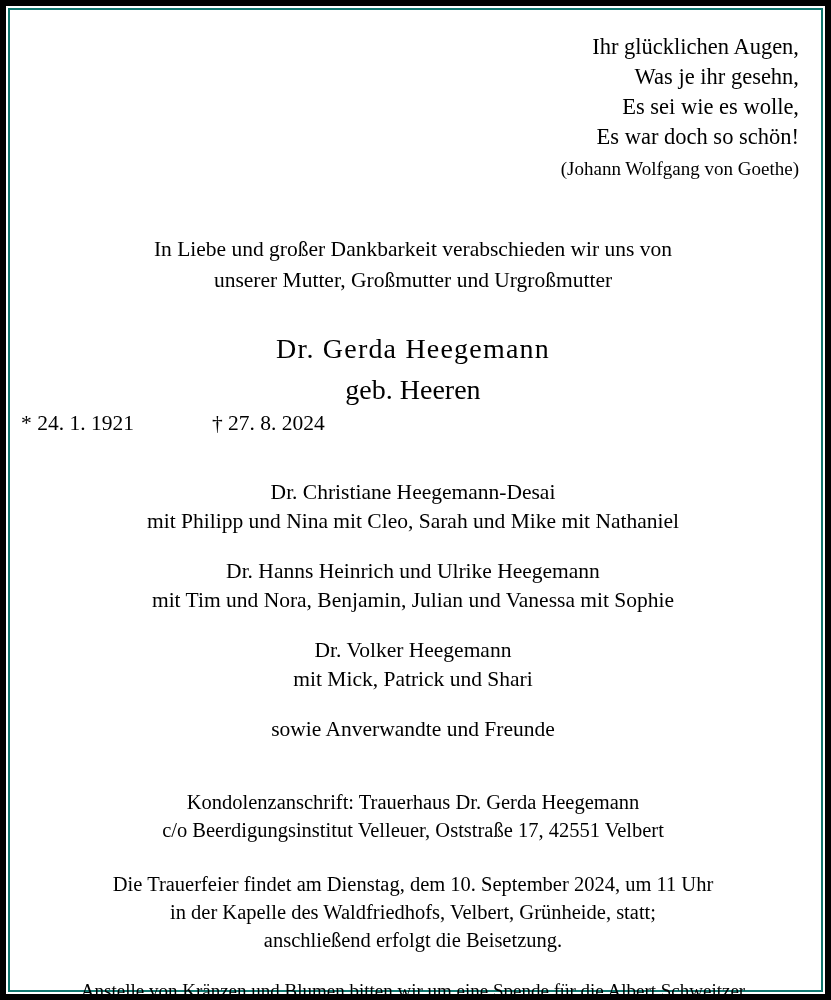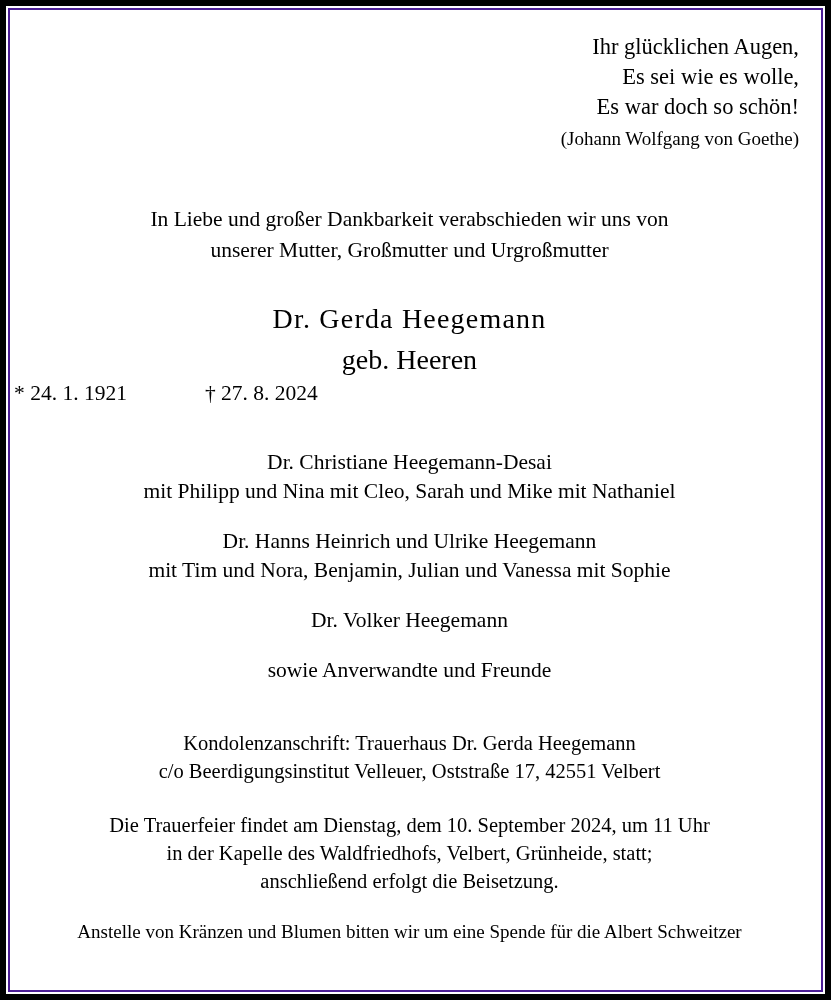--- a/index.html
+++ b/index.html
@@ -29,22 +29,22 @@
     width: 100%;
     height: 100%;
     background: #ffffff;
     padding: 2px;          
   }
   .notice-inner {
     box-sizing: border-box;
     width: 100%;
     height: 100%;
     background: #ffffff;
-    border: 2px solid #4c1d95;  
-    padding: 12px 16px 10px 4px;
+    border: 2px solid #0f766e;  
+    padding: 12px 16px 10px 11px;
     display: flex;
     flex-direction: column;
   }
 
   
   .epigraph {
     text-align: right;
     padding-right: 6px;
     padding-top: 10px;
   }
@@ -153,20 +153,21 @@
 </style>
 </head>
 <body>
 
 <div class="notice">
   <div class="notice-gap">
     <div class="notice-inner">
 
       <div class="epigraph">
         <div class="epigraph-line">Ihr glücklichen Augen,</div>
+        <div class="epigraph-line">Was je ihr gesehn,</div>
         <div class="epigraph-line">Es sei wie es wolle,</div>
         <div class="epigraph-line">Es war doch so schön!</div>
         <div class="epigraph-author">(Johann Wolfgang von Goethe)</div>
       </div>
 
       <div class="body-center">
 
         <div class="intro">
           <div class="intro-line">In Liebe und großer Dankbarkeit verabschieden wir uns von</div>
           <div class="intro-line">unserer Mutter, Großmutter und Urgroßmutter</div>
@@ -186,20 +187,21 @@
             <div class="family-line">mit Philipp und Nina mit Cleo, Sarah und Mike mit Nathaniel</div>
           </div>
 
           <div class="family-group">
             <div class="family-line">Dr. Hanns Heinrich und Ulrike Heegemann</div>
             <div class="family-line">mit Tim und Nora, Benjamin, Julian und Vanessa mit Sophie</div>
           </div>
 
           <div class="family-group">
             <div class="family-line">Dr. Volker Heegemann</div>
+            <div class="family-line">mit Mick, Patrick und Shari</div>
           </div>
 
           <div class="closing-note">sowie Anverwandte und Freunde</div>
         </div>
 
         <div class="condolence">
           <div class="condolence-line">Kondolenzanschrift: Trauerhaus Dr. Gerda Heegemann</div>
           <div class="condolence-line">c/o Beerdigungsinstitut Velleuer, Oststraße 17, 42551 Velbert</div>
         </div>
 

